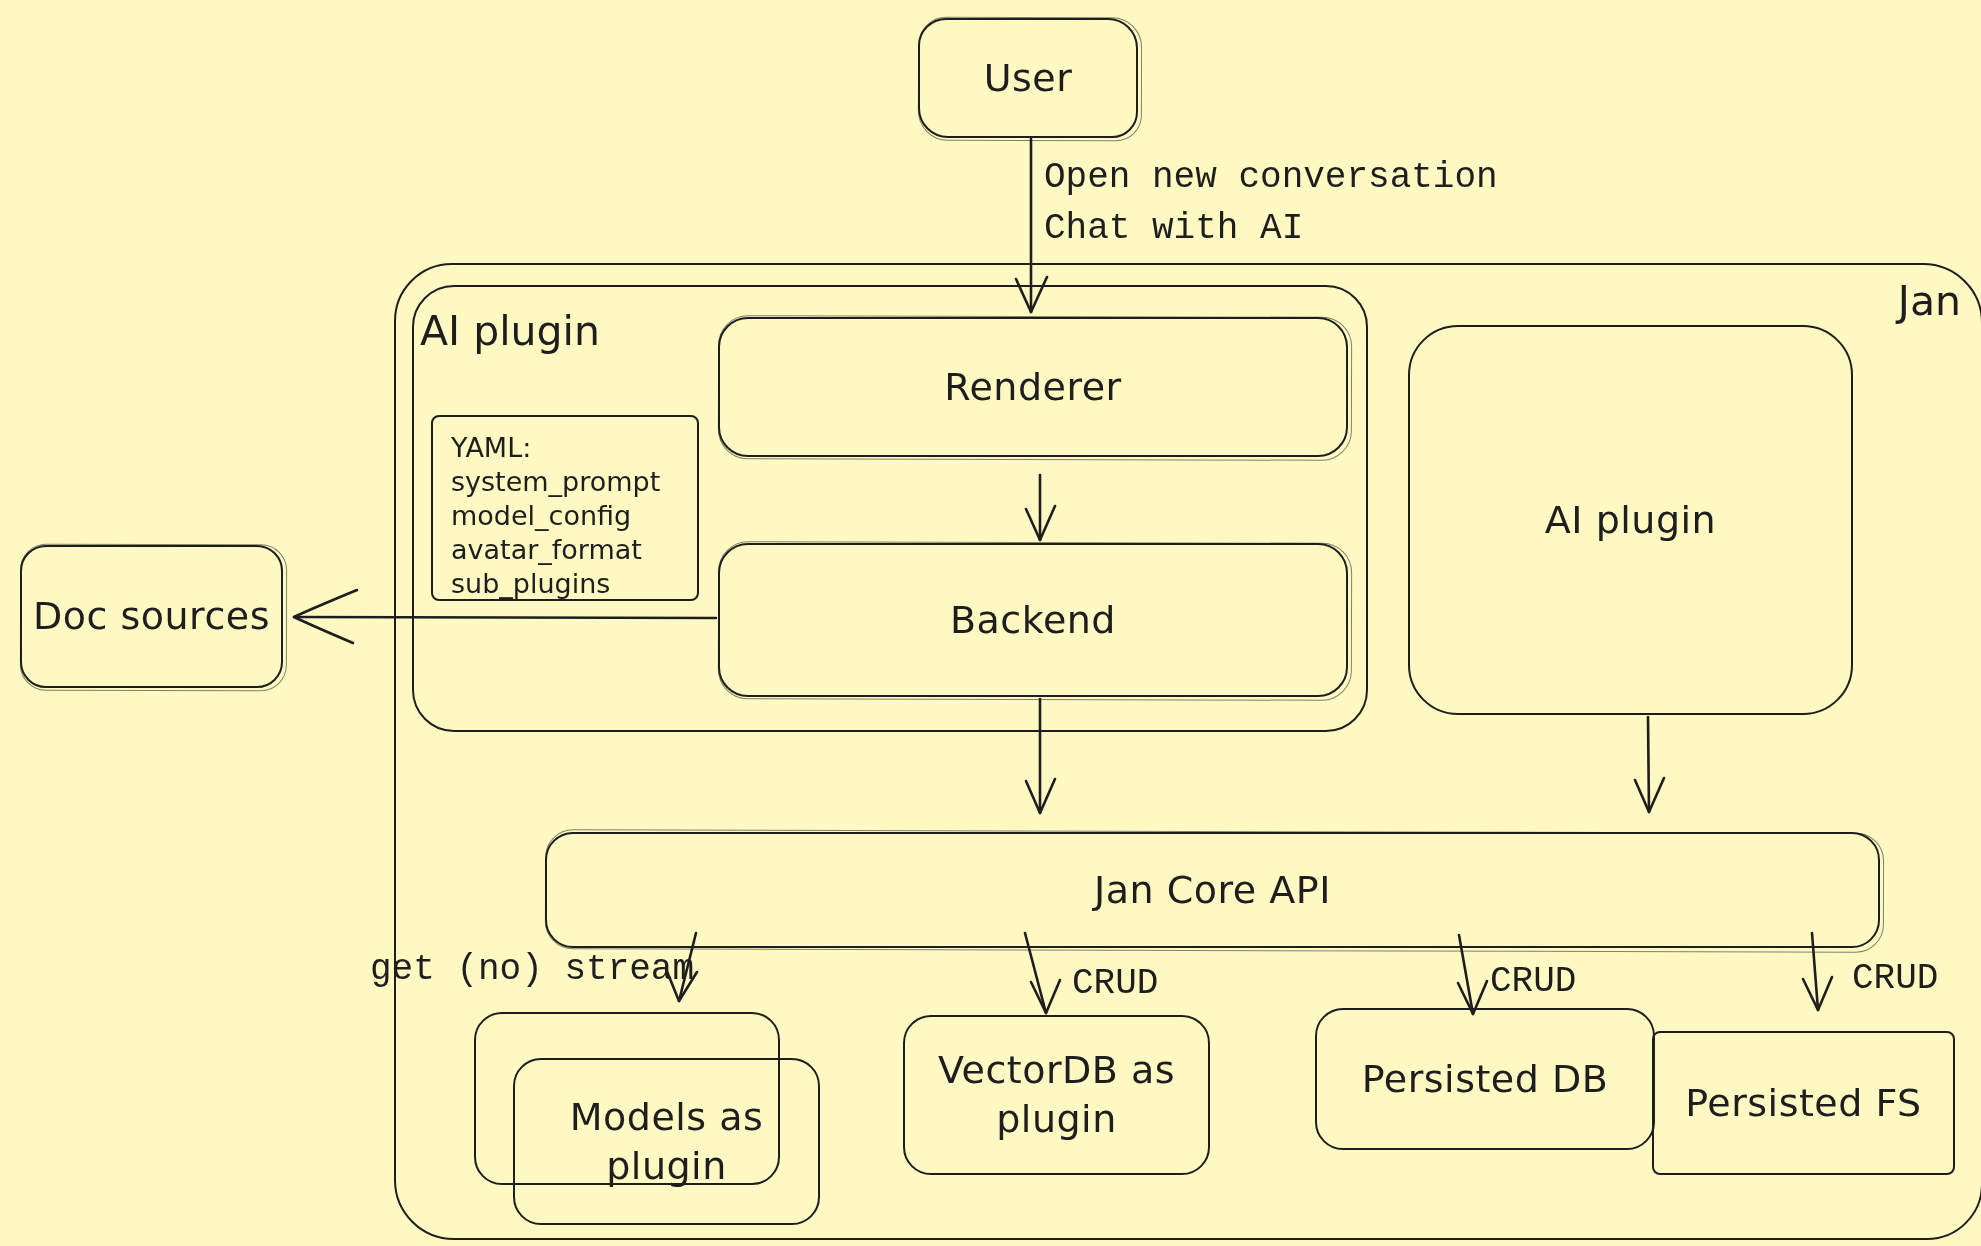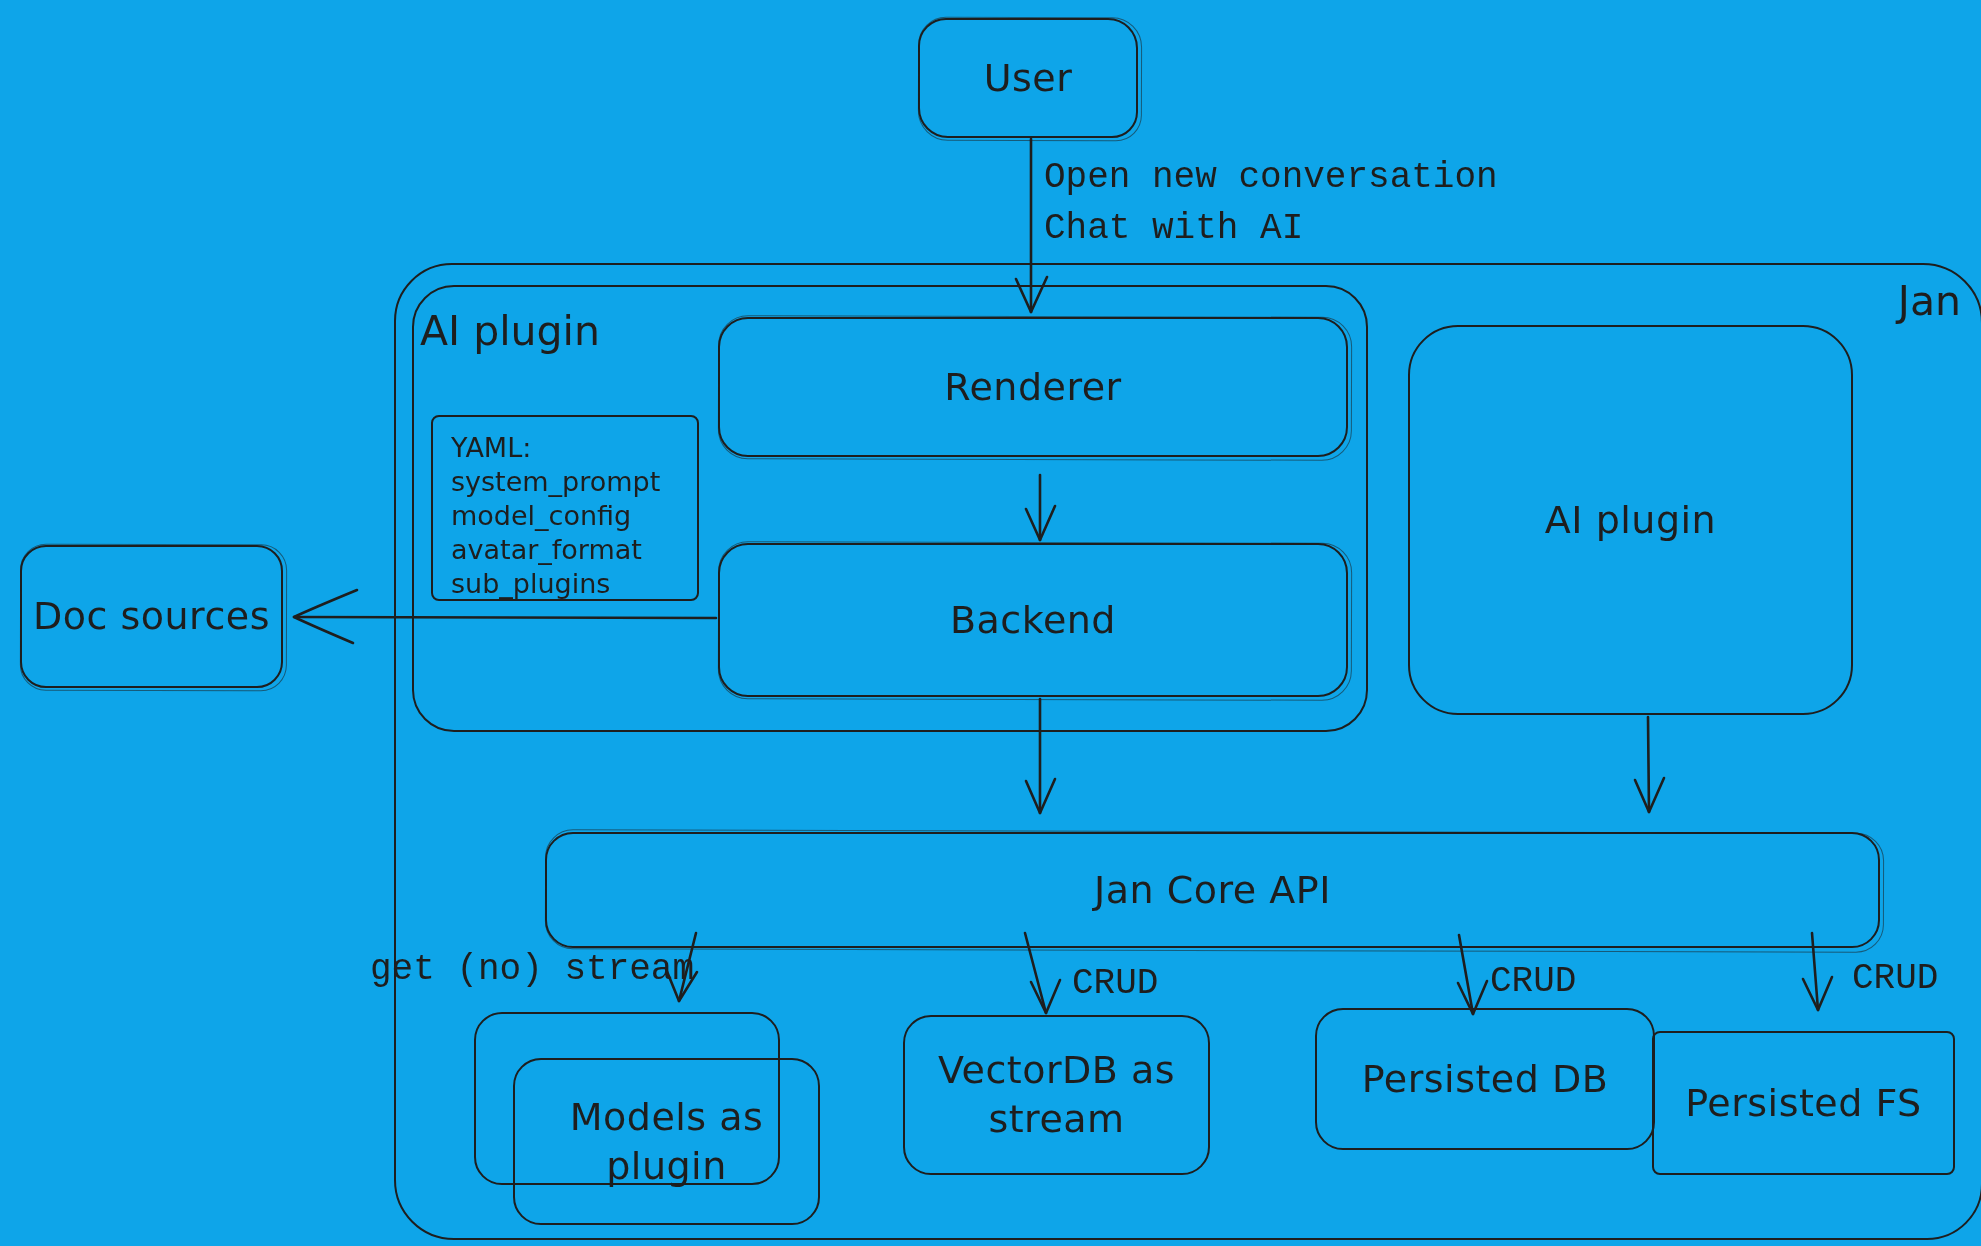--- a/index.html
+++ b/index.html
@@ -4,21 +4,21 @@
 <style>
   html, body {
     margin: 0;
     padding: 0;
     background: #ffffff;
   }
   #canvas {
     position: relative;
     width: 1981px;
     height: 1246px;
-    background: #0ea5e9;
+    background: #fef9c3;
     font-family: "DejaVu Sans", "Liberation Sans", sans-serif;
     color: #1e1e1e;
     overflow: hidden;
   }
   .box {
     position: absolute;
     box-sizing: border-box;
     border: 2.6px solid #1e1e1e;
     background: transparent;
     color: #1e1e1e;
@@ -123,21 +123,21 @@
   <div class="box sketch center" style="left:545px; top:832px; width:1335px; height:116px; border-radius:28px; z-index:3;">
     <span class="node-label">Jan Core API</span>
   </div>
 
   <div class="box" style="left:474px; top:1012px; width:306px; height:173px; border-radius:28px; z-index:2;"></div>
   <div class="box center" style="left:513px; top:1058px; width:307px; height:167px; border-radius:28px; z-index:3;">
     <span class="node-label" style="max-width:240px;">Models as plugin</span>
   </div>
 
   <div class="box center" style="left:903px; top:1015px; width:307px; height:160px; border-radius:28px; z-index:3;">
-    <span class="node-label" style="max-width:250px;">VectorDB as stream</span>
+    <span class="node-label" style="max-width:250px;">VectorDB as plugin</span>
   </div>
 
   <div class="box center" style="left:1315px; top:1008px; width:340px; height:142px; border-radius:28px; z-index:3;">
     <span class="node-label">Persisted DB</span>
   </div>
 
   <div class="box center" style="left:1652px; top:1015px; width:303px; height:144px; border-radius:8px; z-index:3;margin-top:16px;">
     <span class="node-label">Persisted FS</span>
   </div>
 

